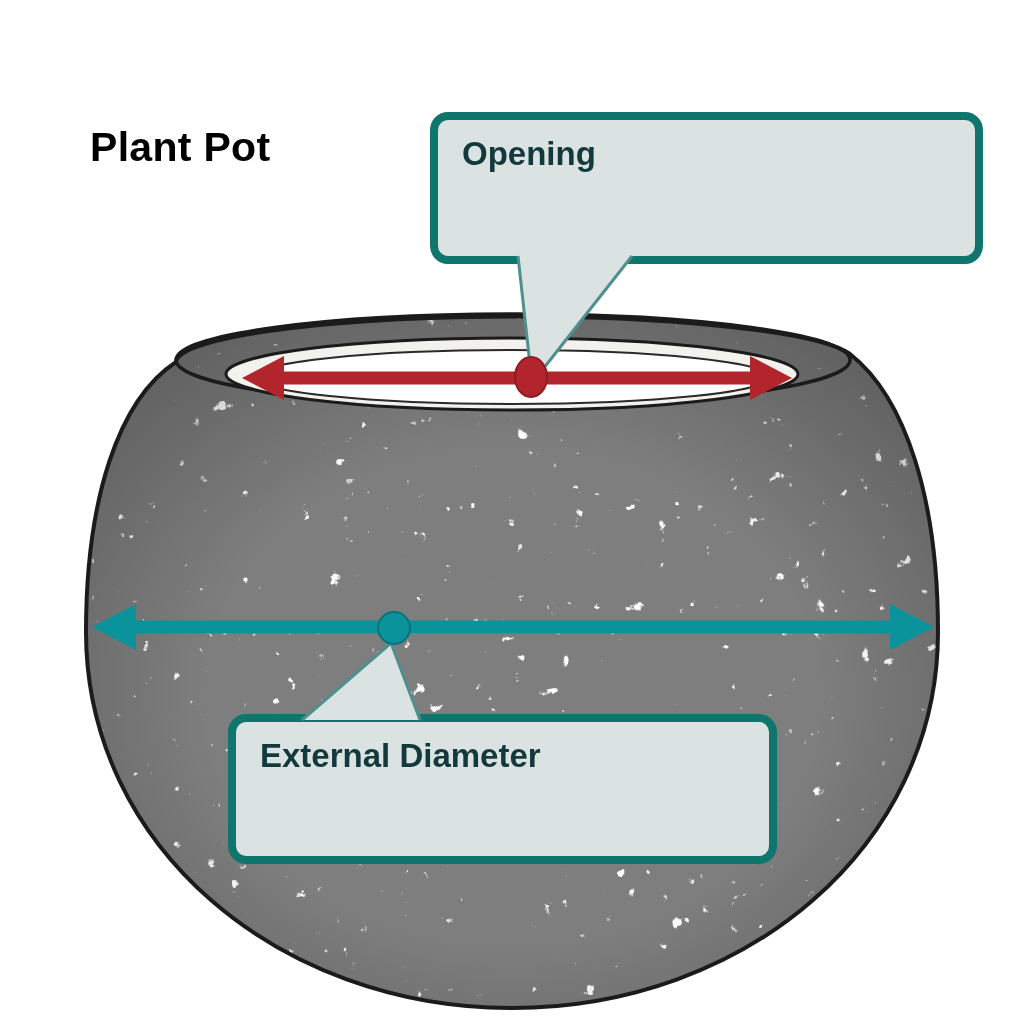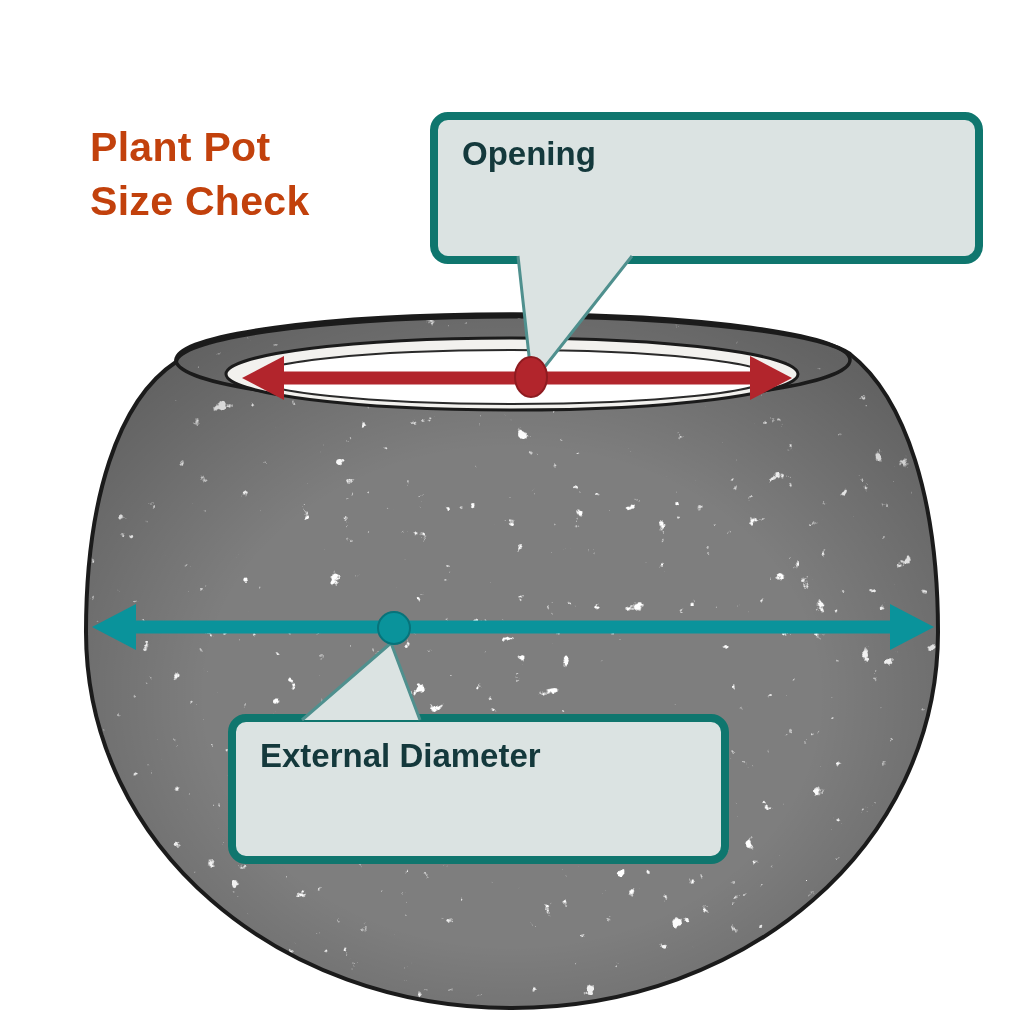--- a/index.html
+++ b/index.html
@@ -21,21 +21,21 @@
   .overlay { pointer-events:none; z-index:5; }
   .pot-layer { z-index:1; }
 
   .page-title {
     position:absolute;
     left:90px;
     top:120px;
     z-index:2;
     font-size:41px;
     font-weight:bold;
-    color:#c2410c;
+    color:#000000;
     line-height:1.32;
     letter-spacing:0.3px;
   }
 
   .callout {
     position:absolute;
     z-index:3;
     background:#dbe3e2;
     border:8px solid #0f766e;
     border-radius:18px;
@@ -47,21 +47,21 @@
     color:#14393c;
     line-height:1.25;
   }
   .callout-body {
     font-size:29px;
     font-weight:bold;
     color:#2e5358;
     line-height:1.23;
   }
   .callout-top    { left:430px; top:112px; width:553px; height:152px; }
-  .callout-bottom { left:228px; top:714px; width:501px; height:150px; }
+  .callout-bottom { left:228px; top:714px; width:549px; height:150px; }
 </style>
 </head>
 <body>
 
 <div class="stage">
 
   <svg class="layer pot-layer" viewBox="0 0 1024 1024" aria-hidden="true">
     <defs>
       <path id="potBody" d="M 176 362 C 118 400 86 500 86 632 C 86 846 278 1008 512 1008 C 746 1008 938 846 938 632 C 938 500 906 398 850 354 A 340 46 0 0 0 176 362 Z"></path>
       <filter id="speckle" x="-5%" y="-5%" width="110%" height="110%">
@@ -96,21 +96,20 @@
 
     <g>
       <line x1="128" y1="627" x2="898" y2="627" stroke="#0a939b" stroke-width="13"></line>
       <polygon points="92,627 136,604 136,650" fill="#0a939b"></polygon>
       <polygon points="934,627 890,604 890,650" fill="#0a939b"></polygon>
     </g>
   </svg>
 
   <div class="page-title">
     <div>Plant Pot</div>
-    <div>Size Check</div>
   </div>
 
   <div class="callout callout-top">
     <div class="callout-heading">Opening</div>
   </div>
 
   <div class="callout callout-bottom">
     <div class="callout-heading">External Diameter</div>
   </div>
 

